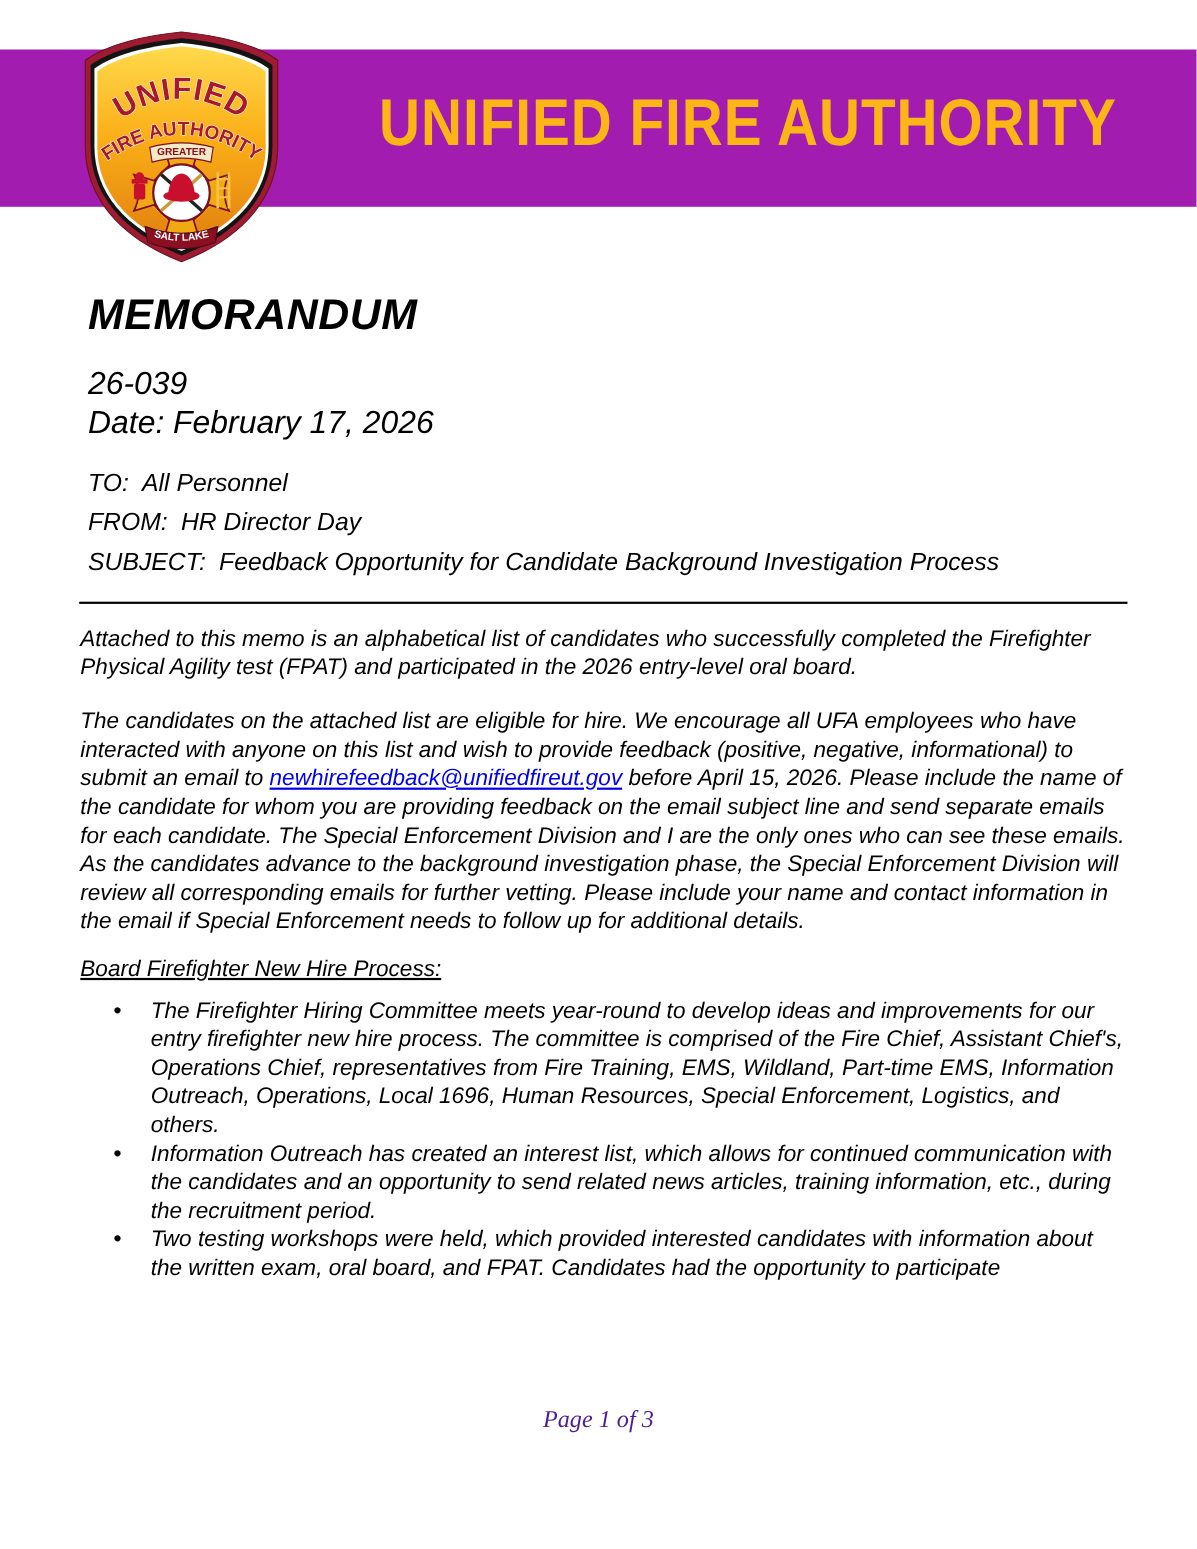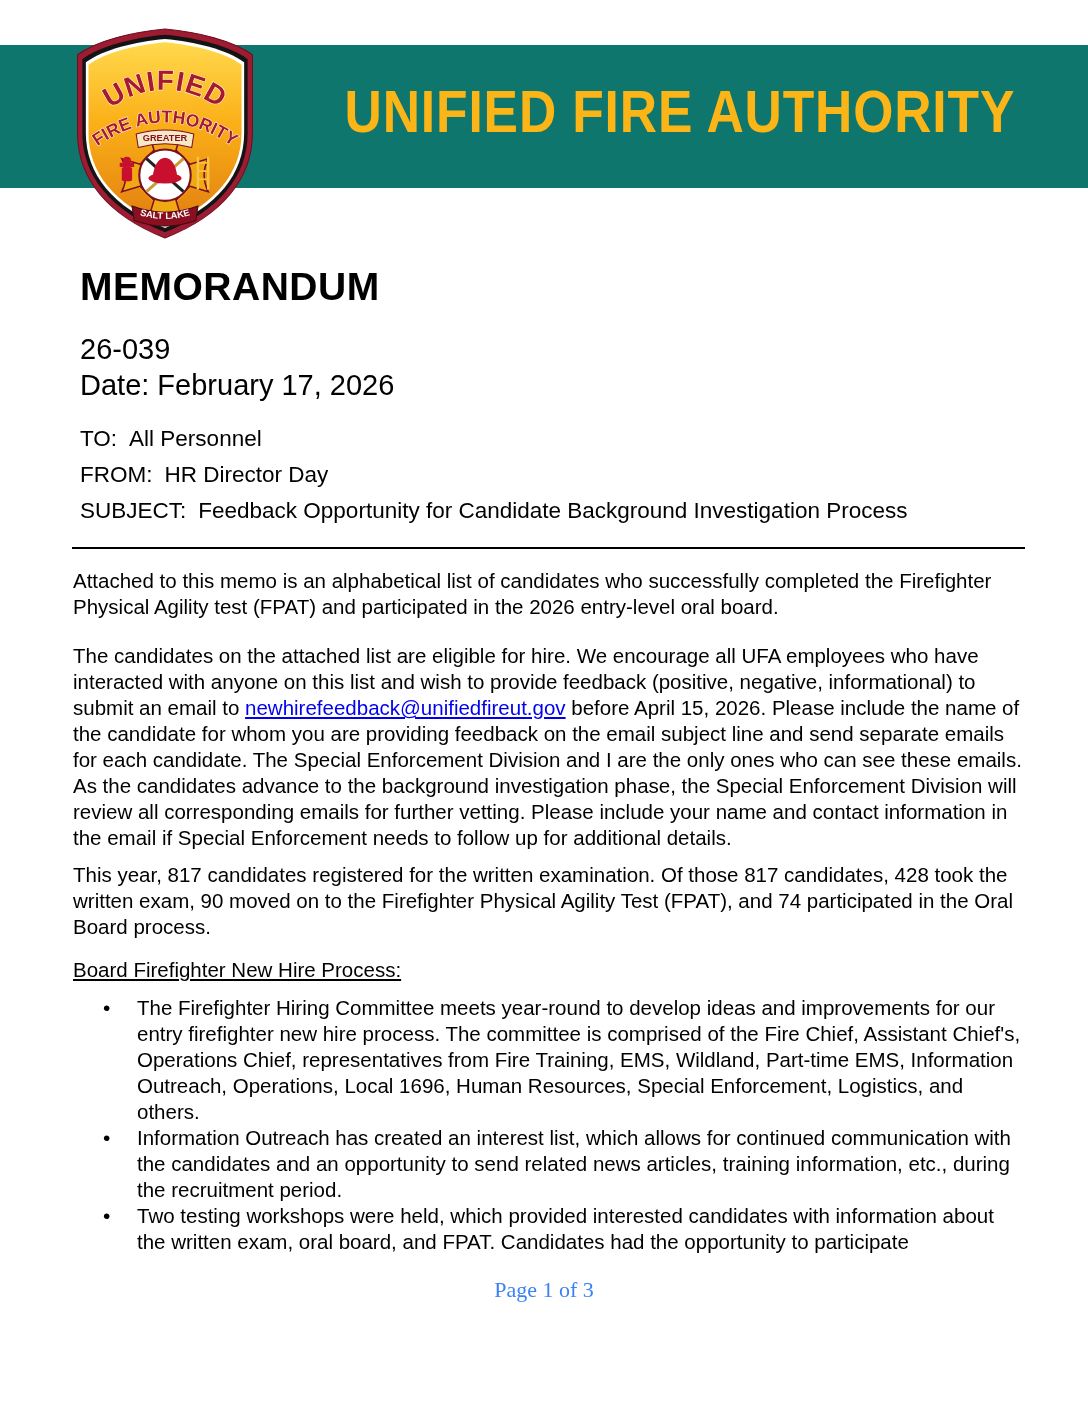--- a/index.html
+++ b/index.html
@@ -13,21 +13,21 @@
     overflow: hidden;
     font-family: "Liberation Sans", sans-serif;
     color: #000000;
   }
 
   
   .banner {
     position: absolute;
     top: 45px; left: 0;
     width: 1088px; height: 143px;
-    background: #0f766e;
+    background: #a21caf;
     display: flex;
     align-items: center;
     justify-content: center;
     padding-left: 272px;
   }
   .banner-title {
     display: inline-block;
     font-size: 60px;
     font-weight: 700;
     letter-spacing: 1px;
@@ -43,20 +43,21 @@
     top: 27px; left: 62px;
     width: 206px; height: 213px;
   }
 
   
   .content {
     position: absolute;
     top: 0; left: 0;
     width: 1088px;
     padding: 267px 44px 0 73px;
+    font-style: italic;
   }
   .memo-title {
     margin-left: 7px;
     font-size: 39px;
     font-weight: 700;
     line-height: 40px;
     letter-spacing: 0.5px;
   }
   .memo-number {
     margin: 24px 0 0 7px;
@@ -121,21 +122,22 @@
   }
 
   
   .footer {
     position: absolute;
     top: 1277px; left: 0;
     width: 1088px;
     text-align: center;
     font-family: "Liberation Serif", serif;
     font-size: 22px;
-    color: #3b82f6;
+    color: #4c1d95;
+    font-style: italic;
   }
 </style>
 </head>
 <body>
 
 <div class="page">
 
   <div class="banner">
     <span class="banner-title">UNIFIED FIRE AUTHORITY</span>
   </div>
@@ -230,21 +232,20 @@
     <div class="meta-row">
       <span>SUBJECT:</span><span class="meta-value">Feedback Opportunity for Candidate Background Investigation Process</span>
     </div>
 
     <hr class="divider">
 
     <p class="body-par p1">Attached to this memo is an alphabetical list of candidates who successfully completed the Firefighter Physical Agility test (FPAT) and participated in the 2026 entry-level oral board.</p>
 
     <p class="body-par p2"><span>The candidates on the attached list are eligible for hire. We encourage all UFA employees who have interacted with anyone on this list and wish to provide feedback (positive, negative, informational) to submit an email to </span><a class="email-link" href="#">newhirefeedback@unifiedfireut.gov</a><span> before April 15, 2026. Please include the name of the candidate for whom you are providing feedback on the email subject line and send separate emails for each candidate. The Special Enforcement Division and I are the only ones who can see these emails. As the candidates advance to the background investigation phase, the Special Enforcement Division will review all corresponding emails for further vetting. Please include your name and contact information in the email if Special Enforcement needs to follow up for additional details.</span></p>
 
-    <p class="body-par p3">This year, 817 candidates registered for the written examination. Of those 817 candidates, 428 took the written exam, 90 moved on to the Firefighter Physical Agility Test (FPAT), and 74 participated in the Oral Board process.</p>
 
     <div class="section-heading">Board Firefighter New Hire Process:</div>
 
     <ul class="bullet-list">
       <li>The Firefighter Hiring Committee meets year-round to develop ideas and improvements for our entry firefighter new hire process. The committee is comprised of the Fire Chief, Assistant Chief's, Operations Chief, representatives from Fire Training, EMS, Wildland, Part-time EMS, Information Outreach, Operations, Local 1696, Human Resources, Special Enforcement, Logistics, and others.</li>
       <li>Information Outreach has created an interest list, which allows for continued communication with the candidates and an opportunity to send related news articles, training information, etc., during the recruitment period.</li>
       <li>Two testing workshops were held, which provided interested candidates with information about the written exam, oral board, and FPAT. Candidates had the opportunity to participate</li>
     </ul>
   </div>
 

